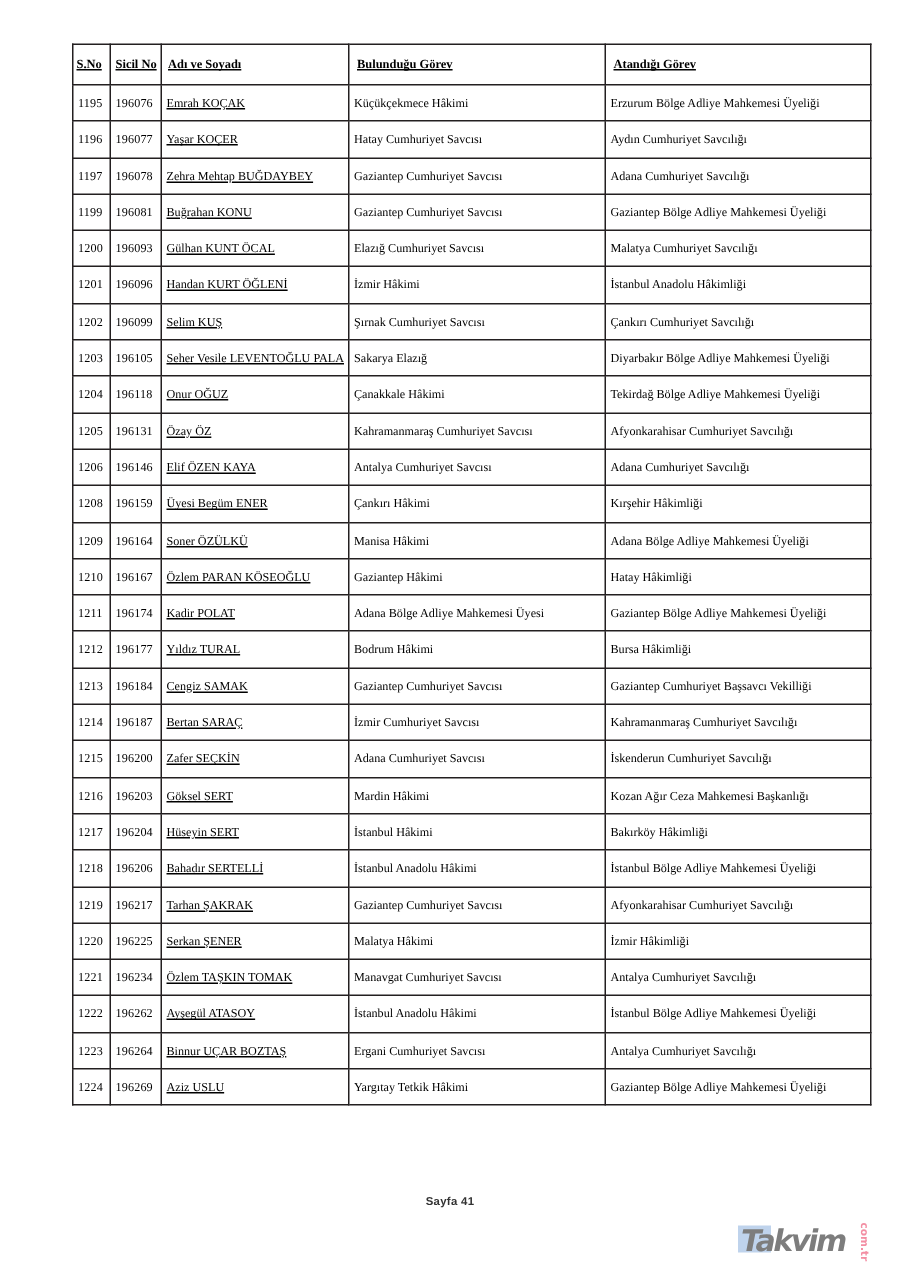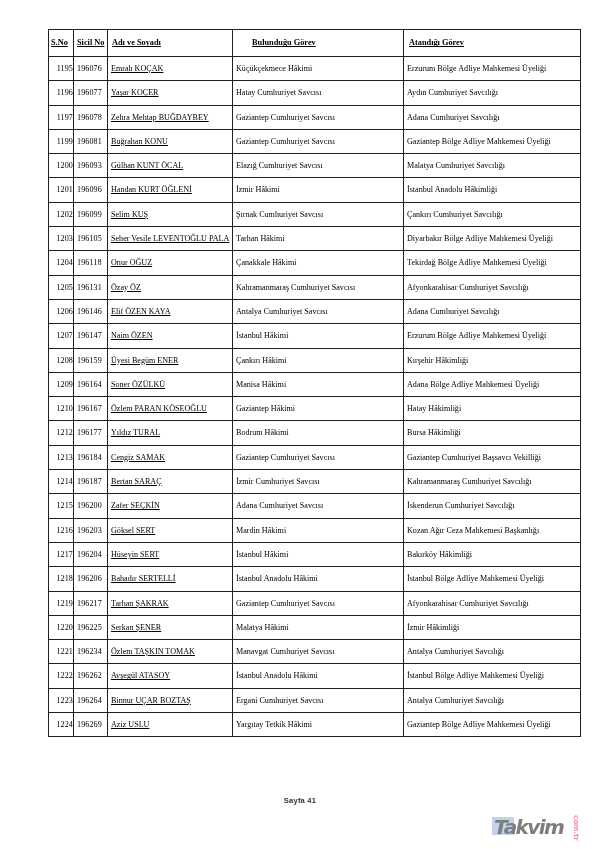--- a/index.html
+++ b/index.html
@@ -55,31 +55,31 @@
     text-align: left;
     padding: 0 0 0 3px;
     line-height: 1.1;
   }
   table.appointments thead th span.hd {
     text-decoration: underline;
     display: inline-block;
   }
   table.appointments thead th.th-sno  { padding-left: 2px; }
   table.appointments thead th.th-name { padding-left: 4px; }
-  table.appointments thead th.th-current  { padding-left: 19px; }
+  table.appointments thead th.th-current  { padding-left: 5px; }
   table.appointments thead th.th-assigned { padding-left: 5px; }
 
   table.appointments tbody td {
     height: 23.3px;
     font-size: 8.1px;
     line-height: 1.15;
     padding: 0 0 0 3px;
   }
   td.cell-sno {
-    text-align: right;
+    text-align: left;
     padding: 0;
     letter-spacing: 0.1px;
     border-radius: 11px;
   }
   td.cell-sicil {
     text-align: left;
     padding-left: 3px;
     letter-spacing: 0.1px;
   }
   td.cell-name     { padding-left: 4px; text-decoration: underline; }
@@ -212,21 +212,21 @@
             <td class="cell-sno">1202</td>
             <td class="cell-sicil">196099</td>
             <td class="cell-name">Selim KUŞ</td>
             <td class="cell-current">Şırnak Cumhuriyet Savcısı</td>
             <td class="cell-assigned">Çankırı Cumhuriyet Savcılığı</td>
           </tr>
           <tr>
             <td class="cell-sno">1203</td>
             <td class="cell-sicil">196105</td>
             <td class="cell-name">Seher Vesile LEVENTOĞLU PALA</td>
-            <td class="cell-current">Tarhan Hâkimi</td>
+            <td class="cell-current">Sakarya Elazığ</td>
             <td class="cell-assigned">Diyarbakır Bölge Adliye Mahkemesi Üyeliği</td>
           </tr>
           <tr>
             <td class="cell-sno">1204</td>
             <td class="cell-sicil">196118</td>
             <td class="cell-name">Onur OĞUZ</td>
             <td class="cell-current">Çanakkale Hâkimi</td>
             <td class="cell-assigned">Tekirdağ Bölge Adliye Mahkemesi Üyeliği</td>
           </tr>
           <tr>
@@ -237,27 +237,20 @@
             <td class="cell-assigned">Afyonkarahisar Cumhuriyet Savcılığı</td>
           </tr>
           <tr>
             <td class="cell-sno">1206</td>
             <td class="cell-sicil">196146</td>
             <td class="cell-name">Elif ÖZEN KAYA</td>
             <td class="cell-current">Antalya Cumhuriyet Savcısı</td>
             <td class="cell-assigned">Adana Cumhuriyet Savcılığı</td>
           </tr>
           <tr>
-            <td class="cell-sno">1207</td>
-            <td class="cell-sicil">196147</td>
-            <td class="cell-name">Naim ÖZEN</td>
-            <td class="cell-current">İstanbul Hâkimi</td>
-            <td class="cell-assigned">Erzurum Bölge Adliye Mahkemesi Üyeliği</td>
-          </tr>
-          <tr>
             <td class="cell-sno">1208</td>
             <td class="cell-sicil">196159</td>
             <td class="cell-name">Üyesi Begüm ENER</td>
             <td class="cell-current">Çankırı Hâkimi</td>
             <td class="cell-assigned">Kırşehir Hâkimliği</td>
           </tr>
           <tr>
             <td class="cell-sno">1209</td>
             <td class="cell-sicil">196164</td>
             <td class="cell-name">Soner ÖZÜLKÜ</td>
@@ -265,20 +258,27 @@
             <td class="cell-assigned">Adana Bölge Adliye Mahkemesi Üyeliği</td>
           </tr>
           <tr>
             <td class="cell-sno">1210</td>
             <td class="cell-sicil">196167</td>
             <td class="cell-name">Özlem PARAN KÖSEOĞLU</td>
             <td class="cell-current">Gaziantep Hâkimi</td>
             <td class="cell-assigned">Hatay Hâkimliği</td>
           </tr>
           <tr>
+            <td class="cell-sno">1211</td>
+            <td class="cell-sicil">196174</td>
+            <td class="cell-name">Kadir POLAT</td>
+            <td class="cell-current">Adana Bölge Adliye Mahkemesi Üyesi</td>
+            <td class="cell-assigned">Gaziantep Bölge Adliye Mahkemesi Üyeliği</td>
+          </tr>
+          <tr>
             <td class="cell-sno">1212</td>
             <td class="cell-sicil">196177</td>
             <td class="cell-name">Yıldız TURAL</td>
             <td class="cell-current">Bodrum Hâkimi</td>
             <td class="cell-assigned">Bursa Hâkimliği</td>
           </tr>
           <tr>
             <td class="cell-sno">1213</td>
             <td class="cell-sicil">196184</td>
             <td class="cell-name">Cengiz SAMAK</td>

